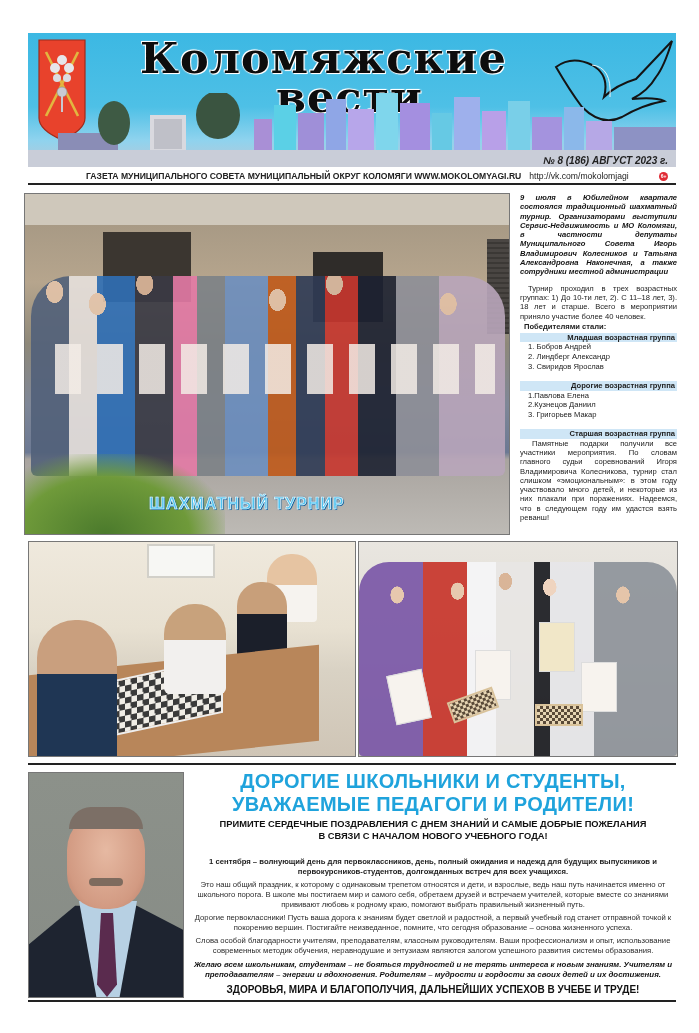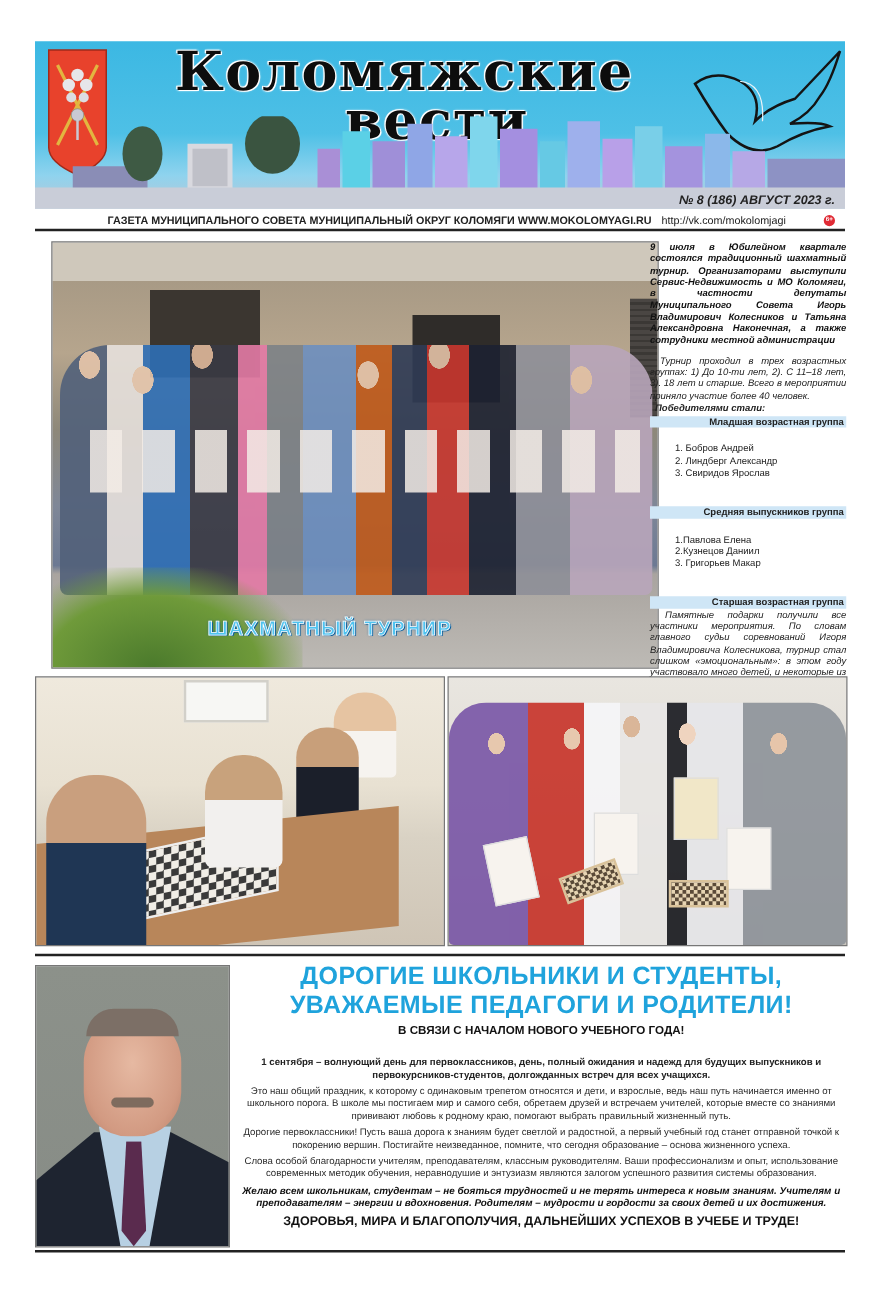--- a/index.html
+++ b/index.html
@@ -22,21 +22,21 @@
 
   #tagline { left:86px; top:169px; width:582px; height:14px; font-size:8.6px; font-weight:bold; color:#222;
     display:flex; align-items:center; gap:8px; white-space:nowrap; }
   #tagline .vk { font-weight:normal; }
   #age-badge { width:9px; height:9px; border-radius:50%; background:#e02b35; color:#fff; font-size:5px;
     display:inline-flex; align-items:center; justify-content:center; margin-left:auto; }
   .rule { position:absolute; background:#222; }
 
   
   .photo { position:absolute; overflow:hidden; border:1px solid #777; }
-  #photo-main { left:41px; top:193px; width:484px; height:340px;
+  #photo-main { left:24px; top:193px; width:484px; height:340px;
     background:
       linear-gradient(180deg,#cfc8bb 0,#cfc8bb 9%,#a89a85 9%,#b6a58d 26%,#8e8879 44%,#7f8797 62%,#6c7993 76%,#a9a49f 78%,#bdbab5 100%); }
   #photo-main .grass { position:absolute; left:0; bottom:0; width:200px; height:80px;
     background:radial-gradient(ellipse at 40% 100%, #4b7a2c 0%, #6f9a3a 50%, rgba(111,154,58,0) 75%); }
   #photo-main .door { position:absolute; left:78px; top:38px; width:88px; height:70px; background:#3b3630; }
   #photo-main .door2 { position:absolute; left:288px; top:58px; width:70px; height:70px; background:#2f2c29; }
   #photo-main .shutter { position:absolute; left:462px; top:45px; width:22px; height:95px;
     background:repeating-linear-gradient(180deg,#4a4643 0 3px,#3b3835 3px 5px); }
   #photo-main .crowd { position:absolute; left:6px; top:82px; width:474px; height:200px;
     background:
@@ -79,25 +79,25 @@
       radial-gradient(ellipse 11px 14px at 83% 17%, #e6c3a6 60%, transparent 62%),
       linear-gradient(90deg,#7b58a8 0 20%,#c8362c 20% 34%,#f6f6f8 34% 43%,#e9e7e5 43% 55%,#1c1d22 55% 60%,#e7e7ea 60% 74%,#8f949b 74% 100%);
     border-radius:30px 30px 4px 4px; opacity:.92; }
   #photo-winners .cert { position:absolute; width:34px; height:48px; background:#f7f3ee; border:1px solid #ddd; }
   #photo-winners .box { position:absolute; width:44px; height:18px;
     background:repeating-conic-gradient(#5a4a38 0% 25%, #e6d4b2 0% 50%) 0 0/6px 6px; border:2px solid #d9c29a; }
 
   
   #article { left:520px; top:193px; width:157px; font-size:7.6px; line-height:9.3px; text-align:justify; color:#222; }
   #article .lead { font-weight:bold; font-style:italic; color:#111; }
-  #article p { margin:0;font-style:italic; }
+  #article p { margin:0; }
   #article .intro { margin-top:7px; text-indent:8px; }
   #article .winners-head { font-weight:bold; margin-top:1px; padding-left:4px; }
   .grp-head { background:#cfe6f6; font-weight:bold; text-align:right; margin-top:2px; padding:0 2px; }
-  .grp-list { list-style:none; margin:12px; padding:0 0 0 8px; }
+  .grp-list { list-style:none; margin:0; padding:0 0 0 8px; }
   .grp-list li { line-height:9.6px; }
   .grp-gap { height:8px; }
   #article .closing { text-indent:12px; margin-top:0; }
 
   
   #portrait { left:28px; top:772px; width:154px; height:224px;
     background:linear-gradient(180deg,#8c918a 0%,#878c86 100%); }
   #portrait .head { position:absolute; left:38px; top:38px; width:78px; height:98px; border-radius:40px 40px 36px 36px;
     background:radial-gradient(ellipse at 50% 40%,#e6b9a2 0%,#d29a82 70%,#b8806a 100%); }
   #portrait .hair { position:absolute; left:40px; top:34px; width:74px; height:22px; border-radius:38px 38px 0 0; background:#7c6f66; }
@@ -189,21 +189,21 @@
   <p class="winners-head">Победителями стали:</p>
 
   <div class="grp-head">Младшая возрастная группа</div>
   <ul class="grp-list">
     <li>1. Бобров Андрей</li>
     <li>2. Линдберг Александр</li>
     <li>3. Свиридов Ярослав</li>
   </ul>
   <div class="grp-gap"></div>
 
-  <div class="grp-head">Средняя выпускников группа</div>
+  <div class="grp-head">Дорогие возрастная группа</div>
   <ul class="grp-list">
     <li>1.Павлова Елена</li>
     <li>2.Кузнецов Даниил</li>
     <li>3. Григорьев Макар</li>
   </ul>
   <div class="grp-gap"></div>
 
   <div class="grp-head">Старшая возрастная группа</div>
   <p class="closing">Памятные подарки получили все участники мероприятия. По словам главного судьи соревнований Игоря Владимировича Колесникова, турнир стал слишком «эмоциональным»: в этом году участвовало много детей, и некоторые из них плакали при поражениях. Надеемся, что в следующем году им удастся взять реванш!</p>
 </div>
@@ -238,20 +238,21 @@
   <div class="hair"></div>
   <div class="moustache"></div>
 </div>
 
 <div id="greeting" class="abs">
   <div id="greet-title">
     <div>ДОРОГИЕ ШКОЛЬНИКИ И СТУДЕНТЫ,</div>
     <div>УВАЖАЕМЫЕ ПЕДАГОГИ И РОДИТЕЛИ!</div>
   </div>
   <div id="greet-sub">
+    <div>ПРИМИТЕ СЕРДЕЧНЫЕ ПОЗДРАВЛЕНИЯ С ДНЕМ ЗНАНИЙ И САМЫЕ ДОБРЫЕ ПОЖЕЛАНИЯ</div>
     <div>В СВЯЗИ С НАЧАЛОМ НОВОГО УЧЕБНОГО ГОДА!</div>
   </div>
   <div id="greet-lead">1 сентября – волнующий день для первоклассников, день, полный ожидания и надежд для будущих выпускников и первокурсников-студентов, долгожданных встреч для всех учащихся.</div>
   <div class="greet-p">Это наш общий праздник, к которому с одинаковым трепетом относятся и дети, и взрослые, ведь наш путь начинается именно от школьного порога. В школе мы постигаем мир и самого себя, обретаем друзей и встречаем учителей, которые вместе со знаниями прививают любовь к родному краю, помогают выбрать правильный жизненный путь.</div>
   <div class="greet-p">Дорогие первоклассники! Пусть ваша дорога к знаниям будет светлой и радостной, а первый учебный год станет отправной точкой к покорению вершин. Постигайте неизведанное, помните, что сегодня образование – основа жизненного успеха.</div>
   <div class="greet-p">Слова особой благодарности учителям, преподавателям, классным руководителям. Ваши профессионализм и опыт, использование современных методик обучения, неравнодушие и энтузиазм являются залогом успешного развития системы образования.</div>
   <div id="greet-wish">Желаю всем школьникам, студентам – не бояться трудностей и не терять интереса к новым знаниям. Учителям и преподавателям – энергии и вдохновения. Родителям – мудрости и гордости за своих детей и их достижения.</div>
   <div id="greet-final">ЗДОРОВЬЯ, МИРА И БЛАГОПОЛУЧИЯ, ДАЛЬНЕЙШИХ УСПЕХОВ В УЧЕБЕ И ТРУДЕ!</div>
 </div>
 

